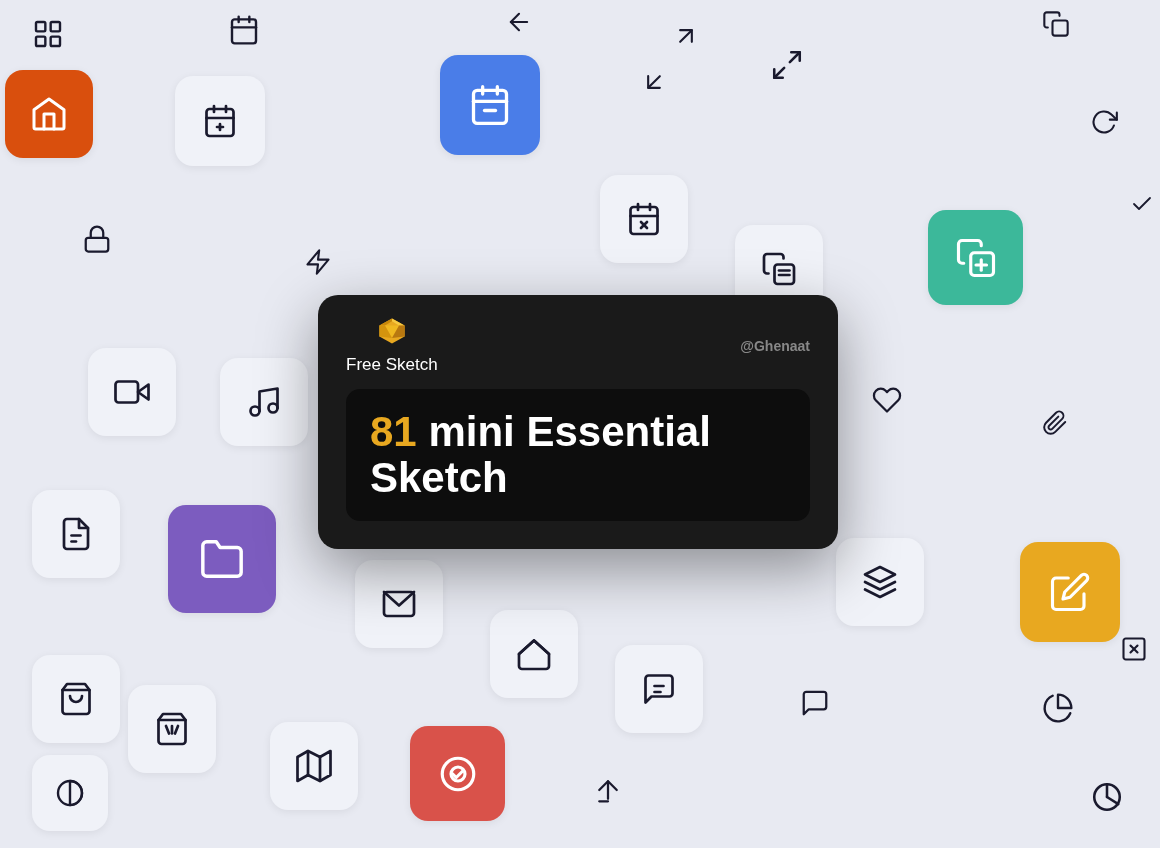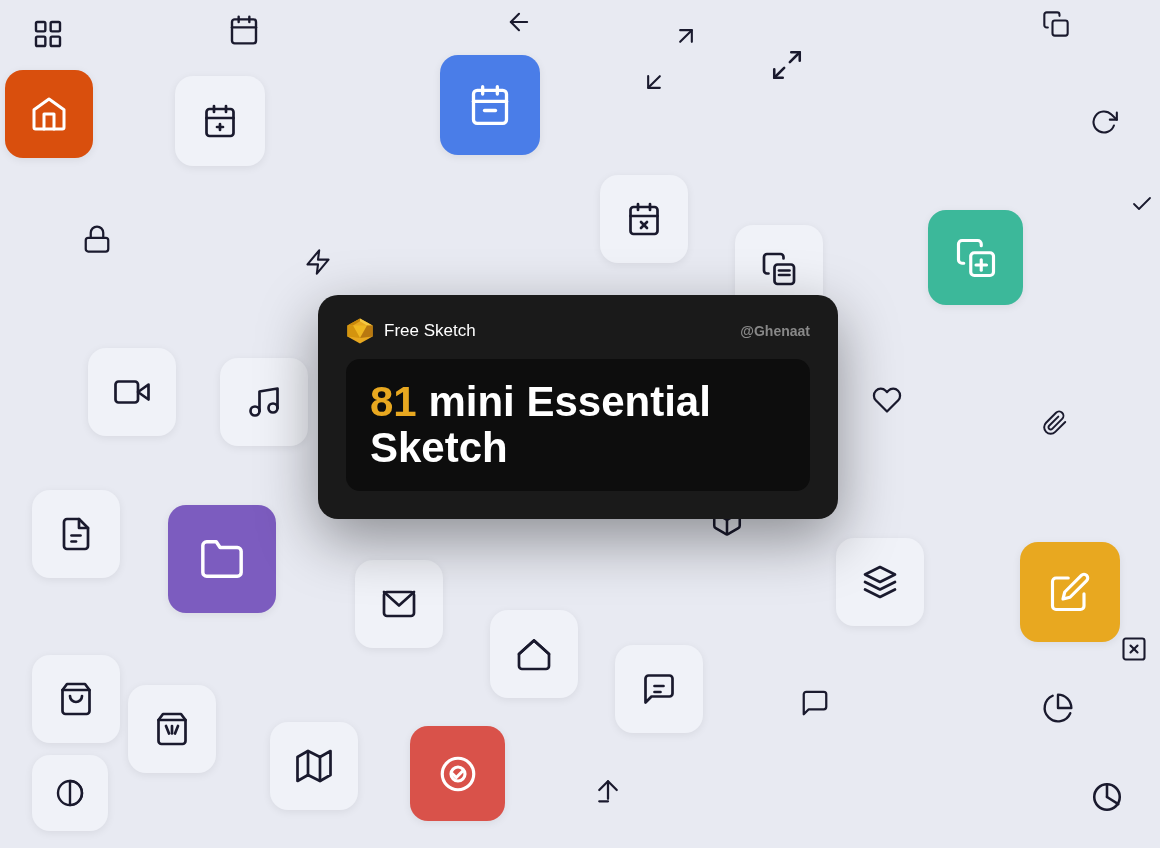--- a/index.html
+++ b/index.html
@@ -79,20 +79,21 @@
       display: flex;
       align-items: center;
       justify-content: space-between;
       margin-bottom: 14px;
     }
 
     .card-header-left {
       display: flex;
       align-items: center;
       gap: 10px;
+      flex-direction: column;
     }
 
     .sketch-gem {
       width: 28px;
       height: 28px;
     }
 
     .card-title {
       color: #ffffff;
       font-size: 17px;

